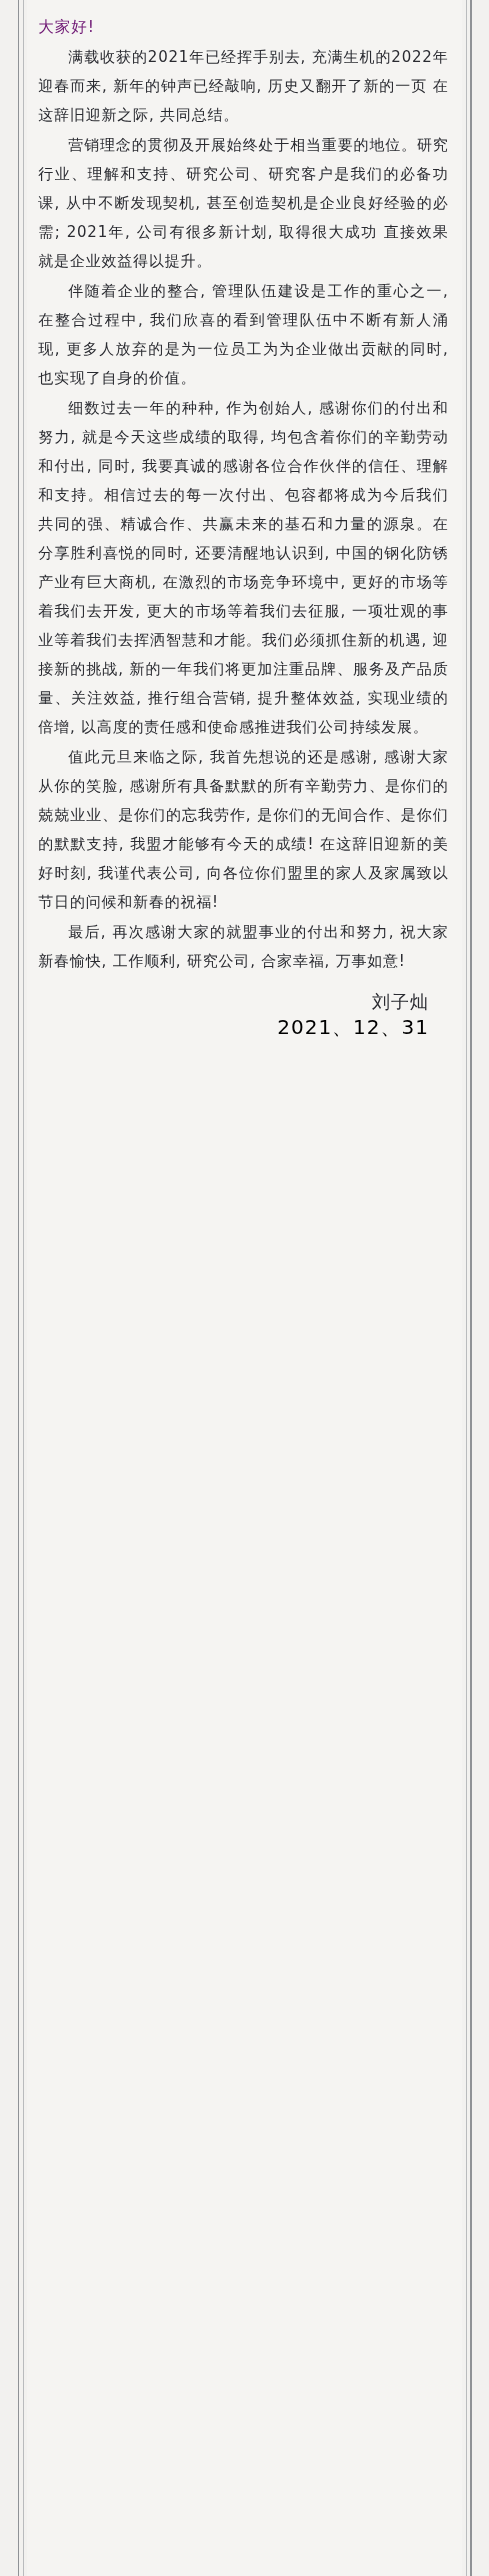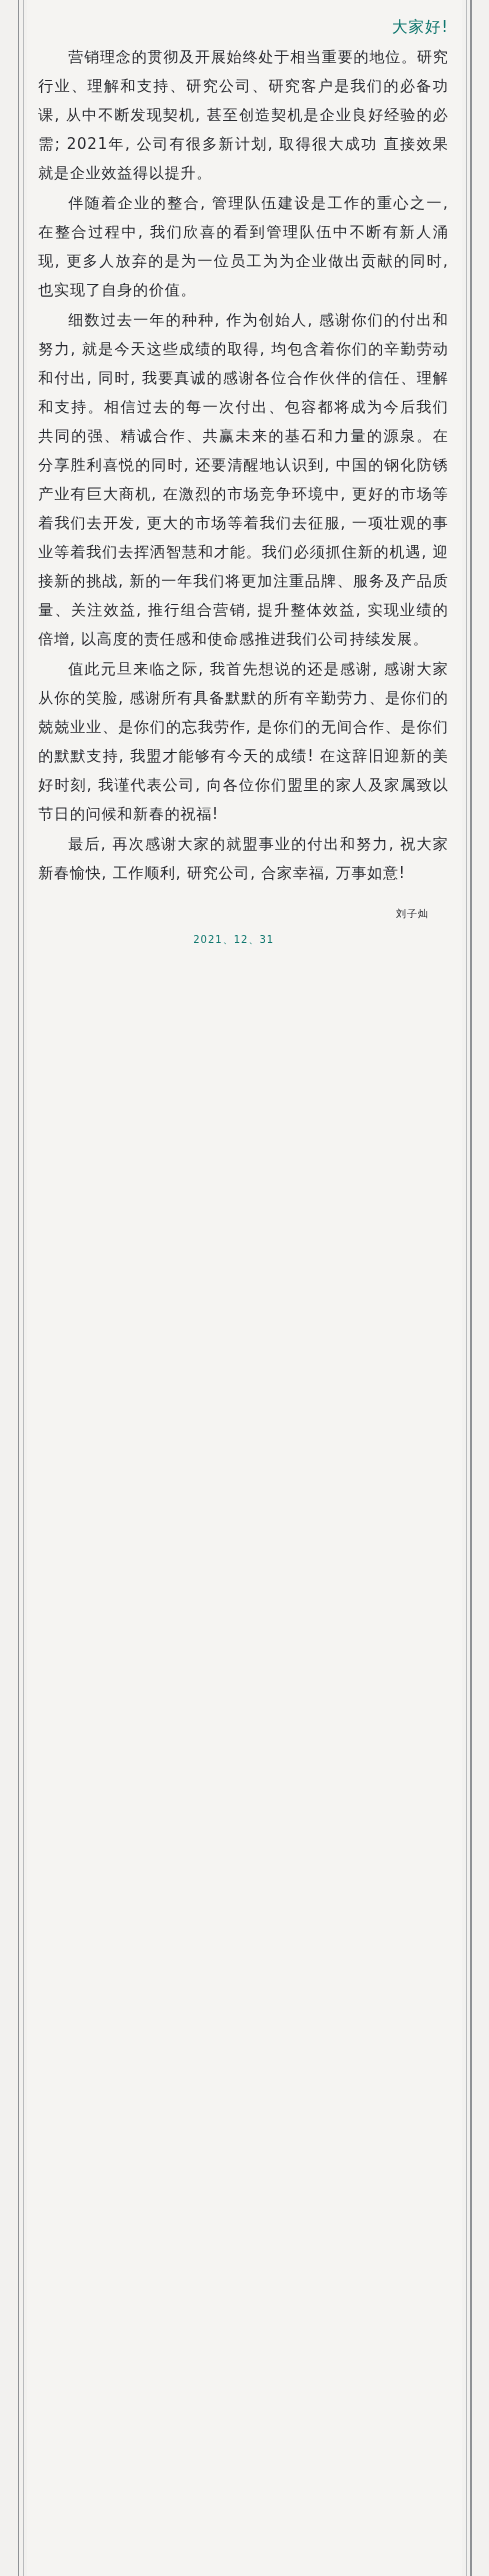--- a/index.html
+++ b/index.html
@@ -52,73 +52,72 @@
     left: 0;
     right: 0;
     top: 14.4px;
     padding: 0 13.4px 0 11.3px;
     box-sizing: border-box;
   }
 
   .salutation {
     font-size: 15.5px;
     line-height: 27px;
-    color: #0f766e;
+    color: #701a75;
     letter-spacing: 1px;
     margin: 0 0 2.1px 0;
     font-weight: 500;
-    text-align: right;
   }
 
   .para {
     font-size: 15px;
     line-height: 29px;
     color: #2a2b31;
     letter-spacing: 0.8px;
     text-align: justify;
     text-justify: inter-ideograph;
     margin: 0 0 1px 0;
     text-indent: 2em;
     font-weight: 500;
   }
 
   .signature-block {
     margin-top: 11.3px;
     text-align: right;
     padding-right: 19.6px;
   }
   .sig-name {
-    font-size: 10px;
+    font-size: 18px;
     line-height: 27px;
     color: #2a2b31;
     letter-spacing: 1px;
   }
   .sig-date {
-    font-size: 10px;
+    font-size: 20px;
     line-height: 25px;
-    color: #0f766e;
+    color: #000000;
     letter-spacing: 1px;
-    text-align: center;
   }
 </style>
 </head>
 <body>
 
 <div class="page">
 
   <div class="rule left"></div>
   <div class="rule right"></div>
   <div class="rule-inner left"></div>
   <div class="rule-inner right"></div>
 
   <div class="sheet">
     <div class="letter">
 
       <p class="salutation">大家好!</p>
 
+      <p class="para">满载收获的2021年已经挥手别去, 充满生机的2022年迎春而来, 新年的钟声已经敲响, 历史又翻开了新的一页 在这辞旧迎新之际, 共同总结。</p>
       <p class="para">营销理念的贯彻及开展始终处于相当重要的地位。研究行业、理解和支持、研究公司、研究客户是我们的必备功课, 从中不断发现契机, 甚至创造契机是企业良好经验的必需; 2021年, 公司有很多新计划, 取得很大成功 直接效果就是企业效益得以提升。</p>
       <p class="para">伴随着企业的整合, 管理队伍建设是工作的重心之一, 在整合过程中, 我们欣喜的看到管理队伍中不断有新人涌现, 更多人放弃的是为一位员工为为企业做出贡献的同时, 也实现了自身的价值。</p>
       <p class="para">细数过去一年的种种, 作为创始人, 感谢你们的付出和努力, 就是今天这些成绩的取得, 均包含着你们的辛勤劳动和付出, 同时, 我要真诚的感谢各位合作伙伴的信任、理解和支持。相信过去的每一次付出、包容都将成为今后我们共同的强、精诚合作、共赢未来的基石和力量的源泉。在分享胜利喜悦的同时, 还要清醒地认识到, 中国的钢化防锈产业有巨大商机, 在激烈的市场竞争环境中, 更好的市场等着我们去开发, 更大的市场等着我们去征服, 一项壮观的事业等着我们去挥洒智慧和才能。我们必须抓住新的机遇, 迎接新的挑战, 新的一年我们将更加注重品牌、服务及产品质量、关注效益, 推行组合营销, 提升整体效益, 实现业绩的倍增, 以高度的责任感和使命感推进我们公司持续发展。</p>
       <p class="para">值此元旦来临之际, 我首先想说的还是感谢, 感谢大家从你的笑脸, 感谢所有具备默默的所有辛勤劳力、是你们的兢兢业业、是你们的忘我劳作, 是你们的无间合作、是你们的默默支持, 我盟才能够有今天的成绩! 在这辞旧迎新的美好时刻, 我谨代表公司, 向各位你们盟里的家人及家属致以节日的问候和新春的祝福!</p>
       <p class="para">最后, 再次感谢大家的就盟事业的付出和努力, 祝大家新春愉快, 工作顺利, 研究公司, 合家幸福, 万事如意!</p>
 
       <div class="signature-block">
         <div class="sig-name">刘子灿</div>
         <div class="sig-date">2021、12、31</div>
       </div>

